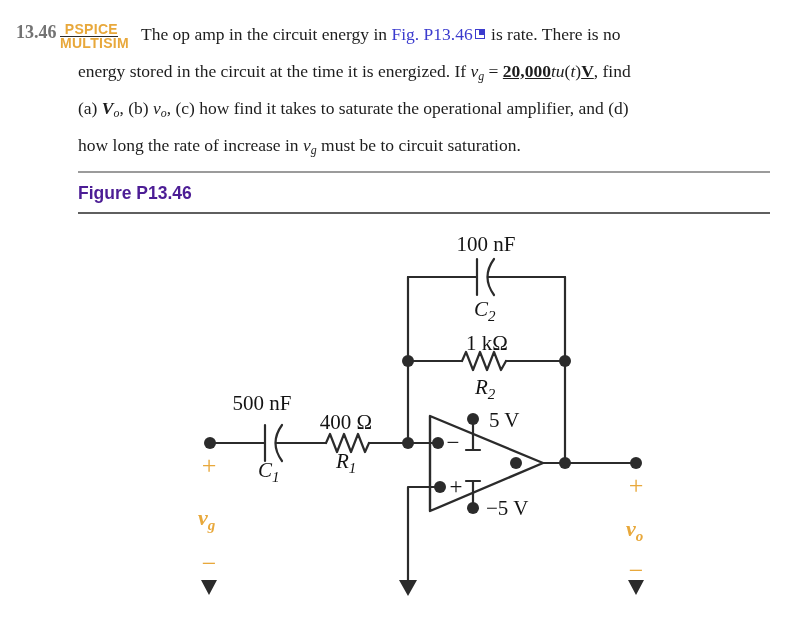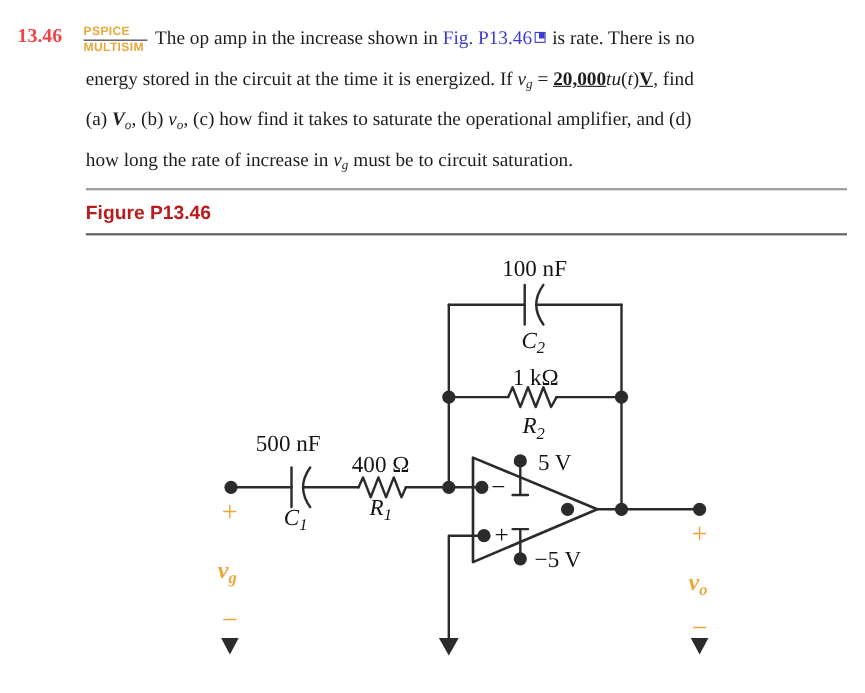--- a/index.html
+++ b/index.html
@@ -6,42 +6,42 @@
     --accent-orange:#E8A83B;
     --link-blue:#3B3BCE;
     --wire:#2B2B2B;
     --rule-top:#9B9B9B;
     --rule-bottom:#5F5F5F;
   }
   *{margin:0;padding:0;box-sizing:border-box;}
   html,body{width:786px;height:630px;}
   body{position:relative;width:786px;height:630px;background:#ffffff;overflow:hidden;
        font-family:"Liberation Serif",serif;}
-  .pnum{position:absolute;left:16px;top:22px;font-weight:bold;font-size:18px;color:#ef4444;}
-  .badge{position:absolute;left:76px;top:24px;width:58px;text-align:left;
-         font-family:"Liberation Sans",sans-serif;font-size:11px;font-weight:bold;
+  .pnum{position:absolute;left:16px;top:22px;font-weight:bold;font-size:18px;color:#737373;}
+  .badge{position:absolute;left:60px;top:24px;width:58px;text-align:right;
+         font-family:"Liberation Sans",sans-serif;font-size:14px;font-weight:bold;
          color:var(--accent-orange);letter-spacing:.3px;line-height:11px;}
   .badge-top{border-bottom:1.5px solid #2a2a2a;padding-bottom:1px;}
   .badge-bottom{padding-top:1px;}
   .tline{position:absolute;font-size:17.5px;color:#1d1d1d;white-space:nowrap;line-height:24px;}
   .seg{white-space:pre;}
   .seg-it{font-style:italic;}
   .seg-b{font-weight:bold;text-decoration:underline;}
   .seg-bi{font-weight:bold;font-style:italic;}
   .seg-sub{font-style:italic;font-size:.68em;position:relative;top:.28em;}
   .seg-link{color:var(--link-blue);cursor:pointer;}
   .seg-linkIcon{display:inline-block;width:10px;height:10px;border:1.6px solid var(--link-blue);
                 position:relative;margin:0 2px;vertical-align:1px;cursor:pointer;}
   .seg-linkIcon::after{content:"";position:absolute;right:0;top:0;width:5px;height:5px;
                 background:var(--link-blue);}
   .rule{position:absolute;left:78px;width:692px;height:2px;}
   .rule-1{top:171px;background:var(--rule-top);}
   .rule-2{top:212px;background:var(--rule-bottom);}
   .figheading{position:absolute;left:78px;top:183px;font-family:"Liberation Sans",sans-serif;
-              font-weight:bold;font-size:17.5px;color:#b91c1c;}
+              font-weight:bold;font-size:17.5px;color:#4c1d95;}
   svg.circuit{position:absolute;left:0;top:0;width:786px;height:630px;}
   .wire{stroke:var(--wire);stroke-width:2.2;fill:none;stroke-linecap:round;stroke-linejoin:round;}
   .tri{stroke:var(--wire);stroke-width:2.4;fill:none;stroke-linejoin:round;}
   .dot{fill:var(--wire);}
   .gnd{fill:var(--wire);}
   .lbl{font-family:"Liberation Serif",serif;font-size:21px;fill:#141414;}
   .cname{font-family:"Liberation Serif",serif;font-size:21px;font-style:italic;fill:#141414;}
   .svgsub{font-size:15px;}
   .sign{font-family:"Liberation Serif",serif;font-size:23px;fill:#141414;}
   .osign{font-family:"Liberation Serif",serif;font-size:26px;fill:var(--accent-orange);}
@@ -52,21 +52,21 @@
 </head>
 <body>
 
 <div class="pnum">13.46</div>
 
 <div class="badge">
   <div class="badge-top">PSPICE</div>
   <div class="badge-bottom">MULTISIM</div>
 </div>
 
-<div class="tline" style="left:141px;top:22px;"><span class="seg seg-plain">The op amp in the increase shown in </span><span class="seg seg-link">Fig. P13.46</span><span class="seg seg-linkIcon"></span><span class="seg seg-plain"> is rate. There is no</span></div>
+<div class="tline" style="left:141px;top:22px;"><span class="seg seg-plain">The op amp in the circuit energy in </span><span class="seg seg-link">Fig. P13.46</span><span class="seg seg-linkIcon"></span><span class="seg seg-plain"> is rate. There is no</span></div>
 <div class="tline" style="left:78px;top:59px;"><span class="seg seg-plain">energy stored in the circuit at the time it is energized. If </span><span class="seg seg-it">v</span><span class="seg seg-sub">g</span><span class="seg seg-plain"> = </span><span class="seg seg-b">20,000</span><span class="seg seg-it">tu</span><span class="seg seg-plain">(</span><span class="seg seg-it">t</span><span class="seg seg-plain">)</span><span class="seg seg-b">V</span><span class="seg seg-plain">, find</span></div>
 <div class="tline" style="left:78px;top:96px;"><span class="seg seg-plain">(a) </span><span class="seg seg-bi">V</span><span class="seg seg-sub">o</span><span class="seg seg-plain">, (b) </span><span class="seg seg-it">v</span><span class="seg seg-sub">o</span><span class="seg seg-plain">, (c) how find it takes to saturate the operational amplifier, and (d)</span></div>
 <div class="tline" style="left:78px;top:133px;"><span class="seg seg-plain">how long the rate of increase in </span><span class="seg seg-it">v</span><span class="seg seg-sub">g</span><span class="seg seg-plain"> must be to circuit saturation.</span></div>
 
 <div class="rule rule-1"></div>
 <div class="figheading">Figure P13.46</div>
 <div class="rule rule-2"></div>
 
 <svg class="circuit" viewBox="0 0 786 630">
 

